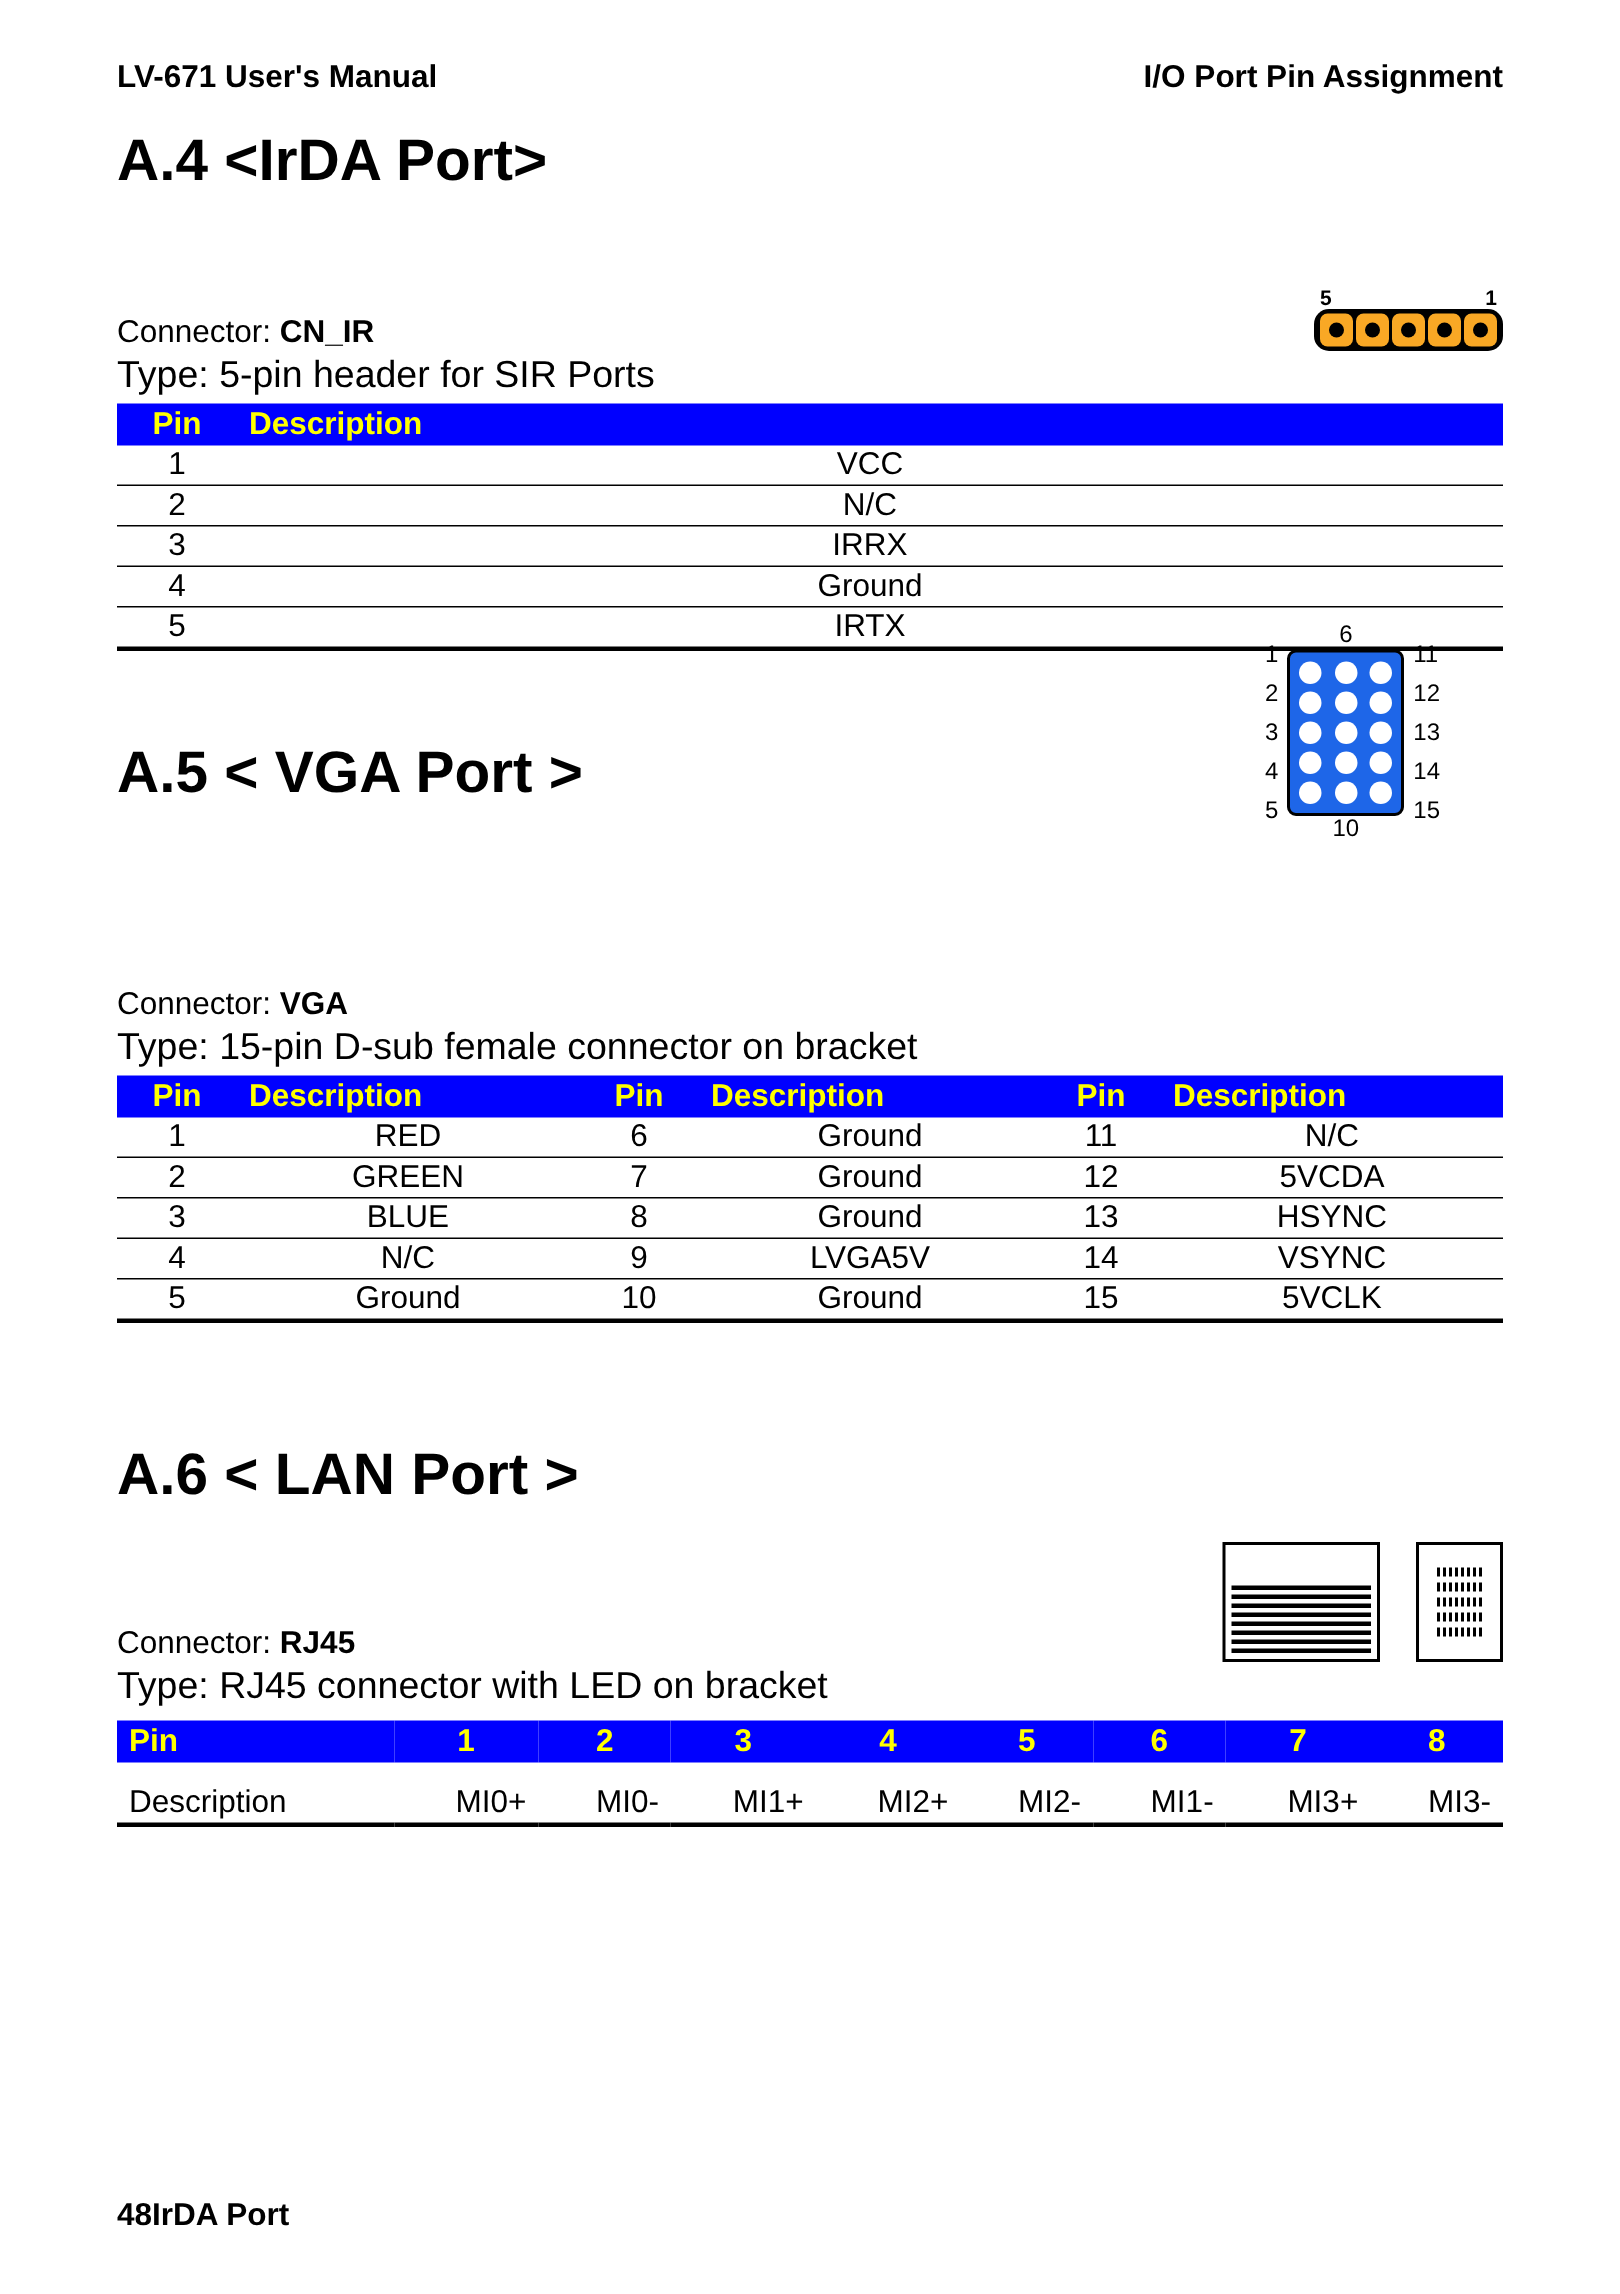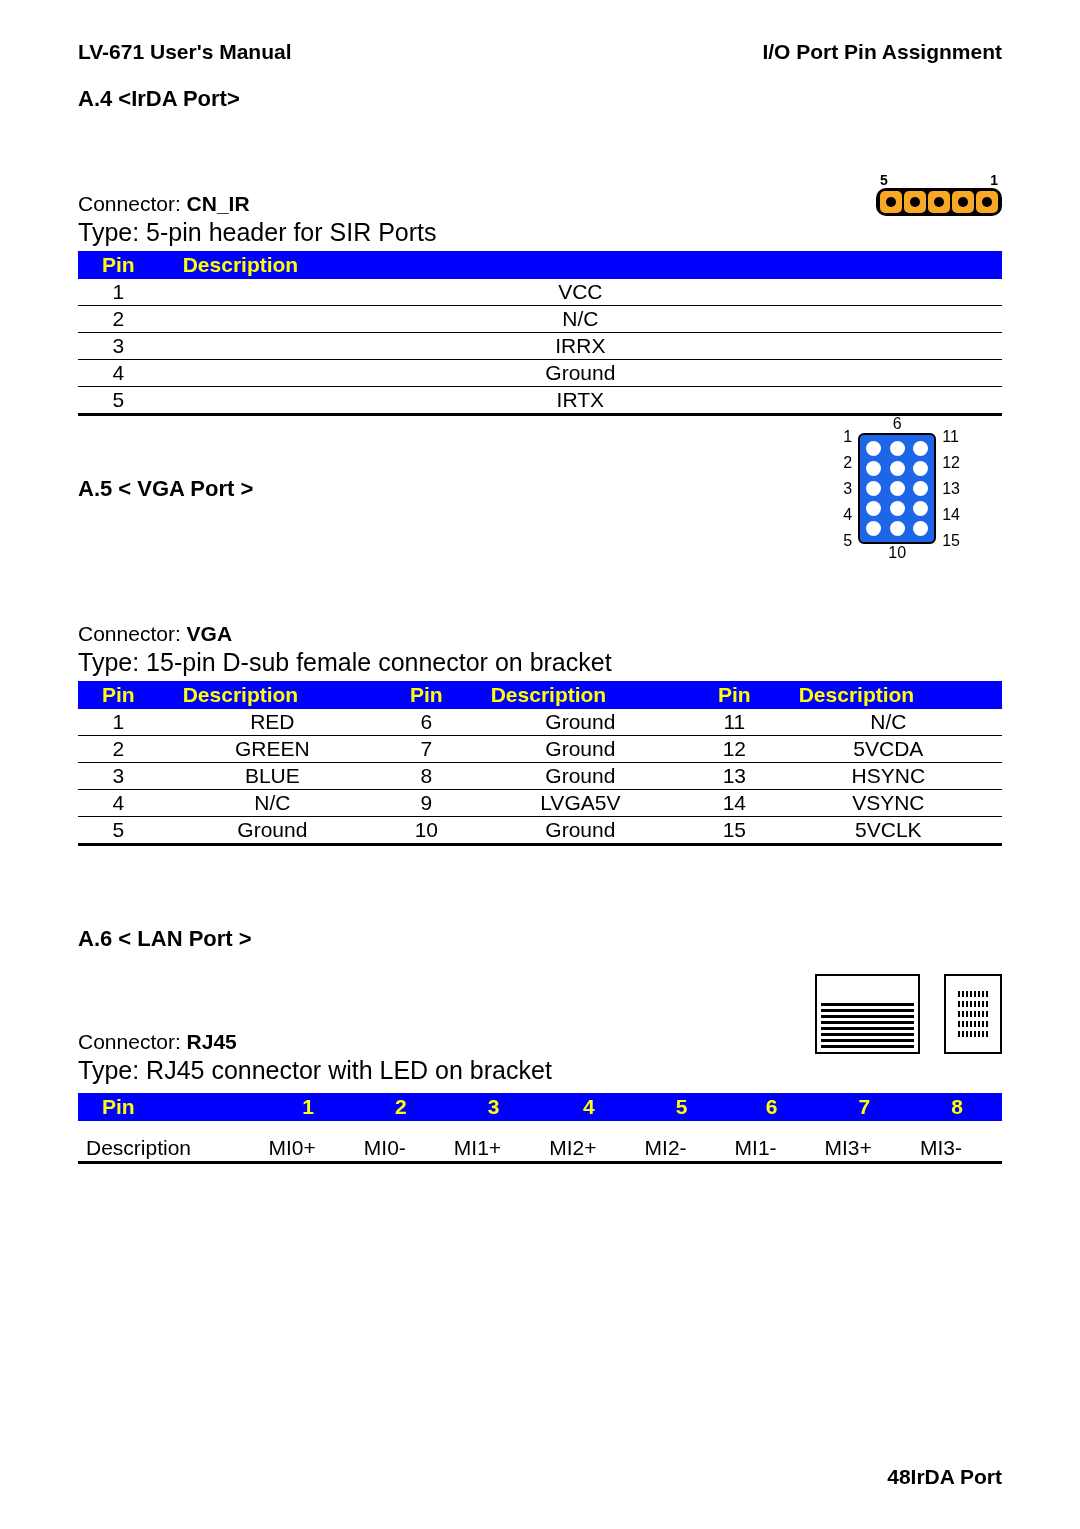--- a/index.html
+++ b/index.html
@@ -13,21 +13,21 @@
     position: relative;
   }
   .top-header {
     display: flex;
     justify-content: space-between;
     font-weight: bold;
     font-size: 21px;
     margin-bottom: 22px;
   }
   .section-title {
-    font-size: 22px;
+    font-size: 39px;
     font-weight: bold;
     margin-top: 10px;
     margin-bottom: 60px;
   }
   .section-title.s2 { margin-top: 60px; margin-bottom: 120px; }
   .section-title.s3 { margin-top: 80px; margin-bottom: 22px; }
   .connector-line {
     font-size: 21px;
     margin-bottom: 2px;
     display: flex;
@@ -38,37 +38,37 @@
   table {
     width: 100%;
     border-collapse: collapse;
     font-size: 21px;
   }
   thead tr { background: #0000ff; }
   thead th {
     color: #FFFF00;
     font-weight: bold;
     text-align: left;
-    padding: 2px 24px;
+    padding: 2px 8px;
     border: none;
   }
   tbody td {
     border-bottom: 1px solid #000;
     padding: 1px 8px;
     text-align: center;
   }
   tbody tr:last-child td { border-bottom: 3px solid #000; }
   .pincol { width: 80px; text-align: center; }
   .footer {
     position: absolute;
     bottom: 40px;
     left: 78px;
     right: 78px;
     display: flex;
-    justify-content: flex-end;
+    justify-content: flex-start;
     font-weight: bold;
     font-size: 21px;
   }
   
   .header-5pin {
     display: inline-block;
     text-align: center;
   }
   .header-5pin .labels {
     font-size: 14px;
@@ -149,21 +149,21 @@
     border: 2px solid #000;
     display: flex;
     align-items: center;
     justify-content: center;
     gap: 2px;
   }
   .rj45-b .dash { width:2px; height:46px; border-left: 2px dashed #000; }
   
   .lan-table thead th { text-align:center; }
   .lan-table thead th:first-child { text-align:left; }
-  .lan-table tbody td { border-bottom: 3px solid #000; text-align:left; }
+  .lan-table tbody td { border-bottom: 3px solid #000; text-align:right; }
   .lan-table tbody td:first-child { text-align:left; }
   .lan-table { margin-top: 8px; }
   .spacer-row td { height: 14px; border-bottom: none !important; }
 </style>
 </head>
 <body>
 
 <div class="top-header">
   <span>LV-671 User's Manual</span>
   <span>I/O Port Pin Assignment</span>

